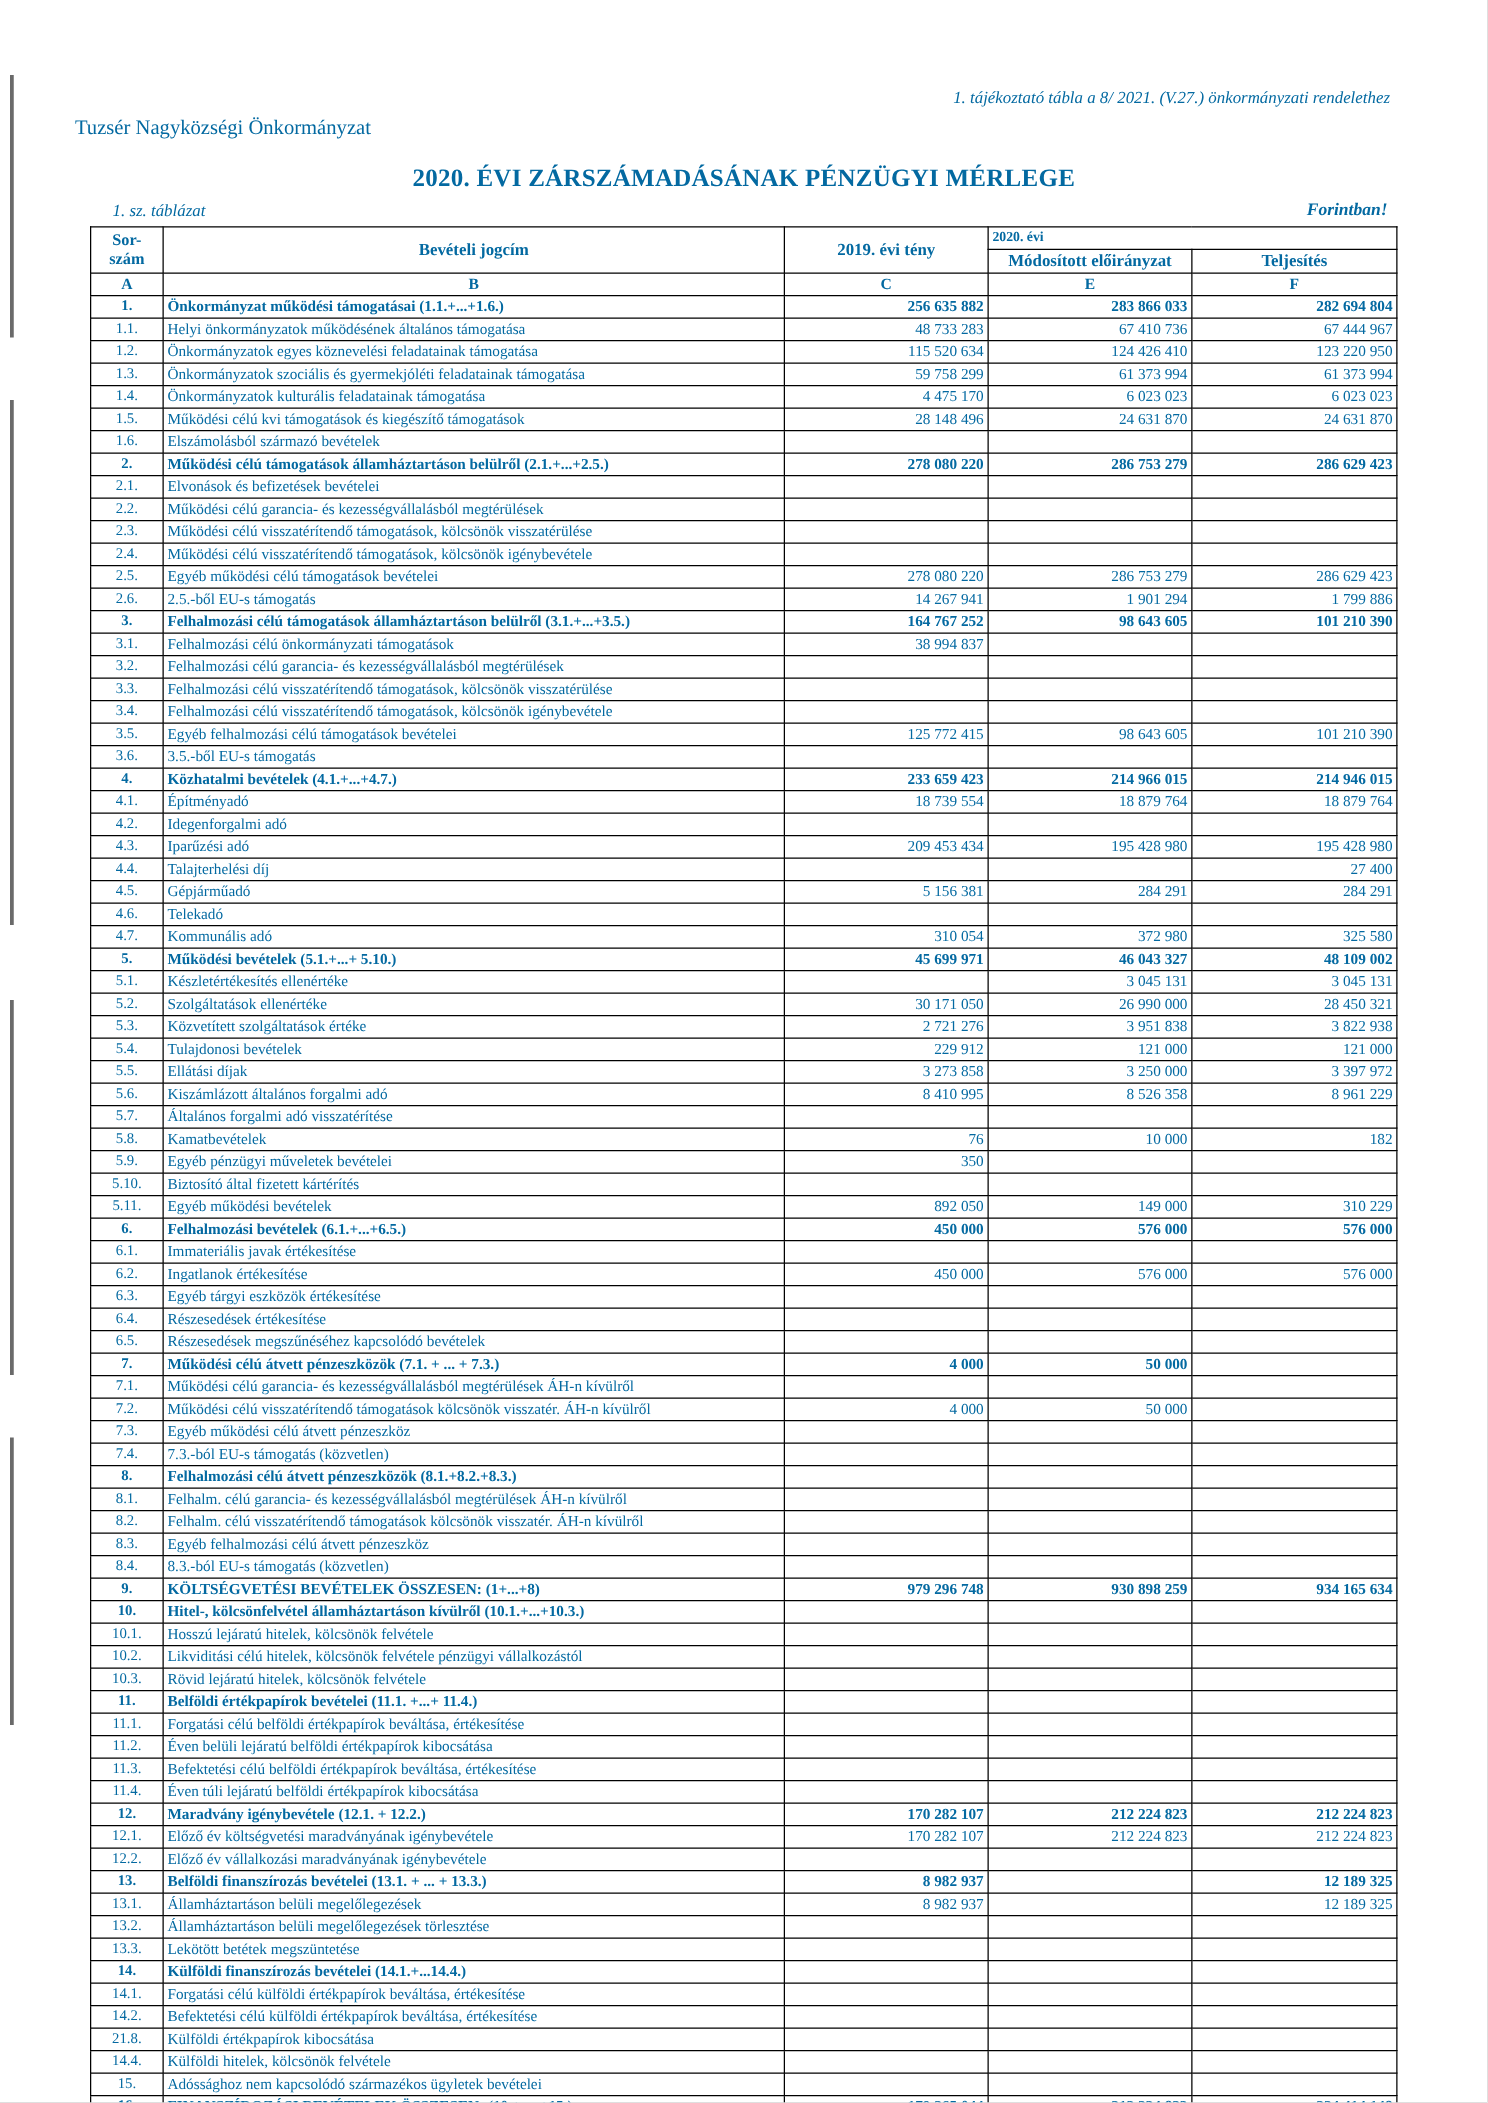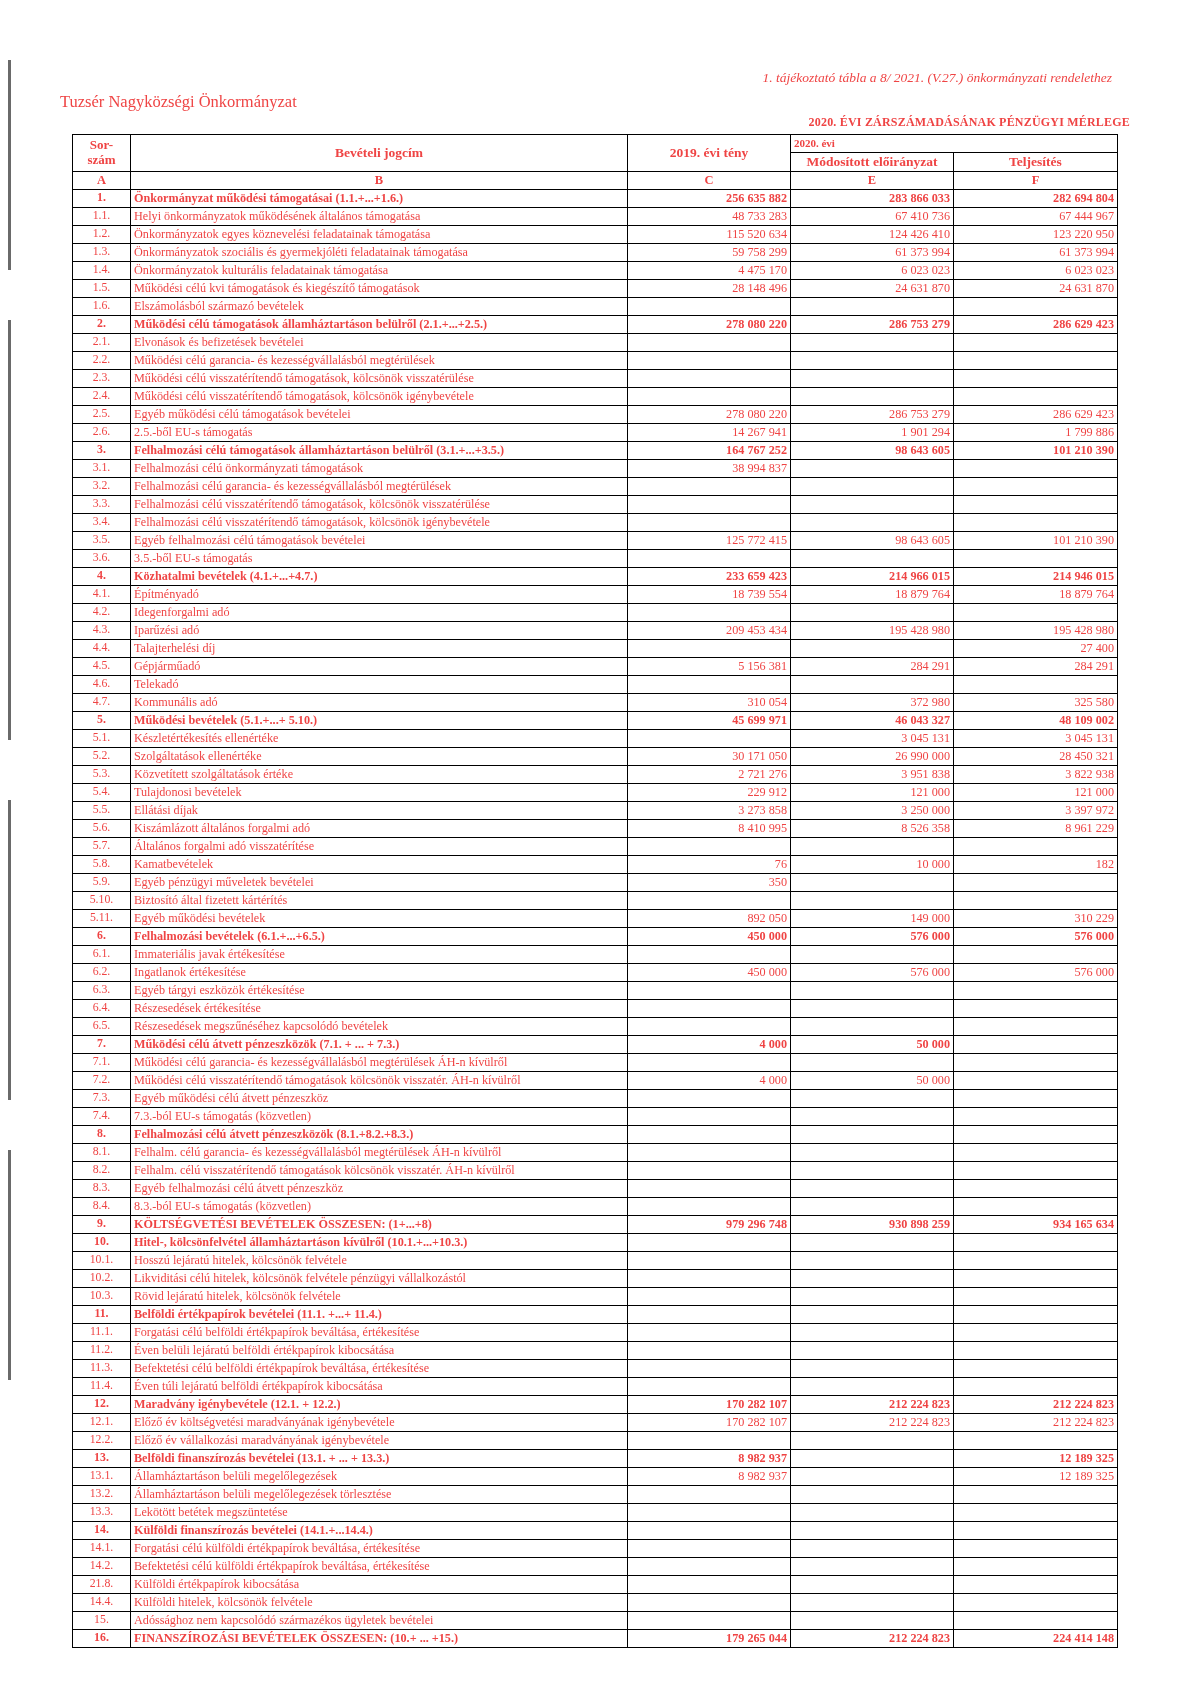--- a/index.html
+++ b/index.html
@@ -7,21 +7,21 @@
     padding: 0;
     background: #c8c8c8;
   }
   .page {
     width: 1190px;
     height: 1682px;
     background: #ffffff;
     position: relative;
     box-sizing: border-box;
     font-family: "Liberation Serif", serif;
-    color: #ef4444;
+    color: #0369a1;
     overflow: hidden;
   }
   .sheet {
     position: absolute;
     left: 0; top: 0;
     width: 1190px;
     height: 1682px;
     padding: 70px 60px 40px 60px;
     box-sizing: border-box;
   }
@@ -31,24 +31,24 @@
     font-size: 13.5px;
     margin-right: 18px;
     margin-bottom: 6px;
   }
   .title1 {
     text-align: left;
     font-size: 16.5px;
     margin-top: 2px;
   }
   .title2 {
-    text-align: right;
+    text-align: center;
     font-weight: bold;
-    font-size: 12px;
-    margin-top: 3px;
+    font-size: 20px;
+    margin-top: 20px;
     letter-spacing: 0.2px;
   }
   .title3 {
     text-align: center;
     font-weight: bold;
     font-size: 15px;
     letter-spacing: 2.5px;
     margin-top: 3px;
   }
   .subrow {
@@ -146,20 +146,24 @@
   <div class="edgemark" style="top:320px;height:420px;"></div>
   <div class="edgemark" style="top:800px;height:300px;"></div>
   <div class="edgemark" style="top:1150px;height:230px;"></div>
 
   <div class="sheet">
 
     <div class="topnote">1. tájékoztató tábla a 8/ 2021.  (V.27.) önkormányzati rendelethez</div>
     <div class="title1">Tuzsér Nagyközségi Önkormányzat</div>
     <div class="title2">2020. ÉVI ZÁRSZÁMADÁSÁNAK PÉNZÜGYI MÉRLEGE</div>
 
+    <div class="subrow">
+      <div class="subleft">1. sz. táblázat</div>
+      <div class="subright">Forintban!</div>
+    </div>
 
     <table class="main">
       <colgroup>
         <col class="col-a">
           <col class="col-b">
           <col class="col-c">
           <col class="col-e">
           <col class="col-f">
       </colgroup>
       <thead>

